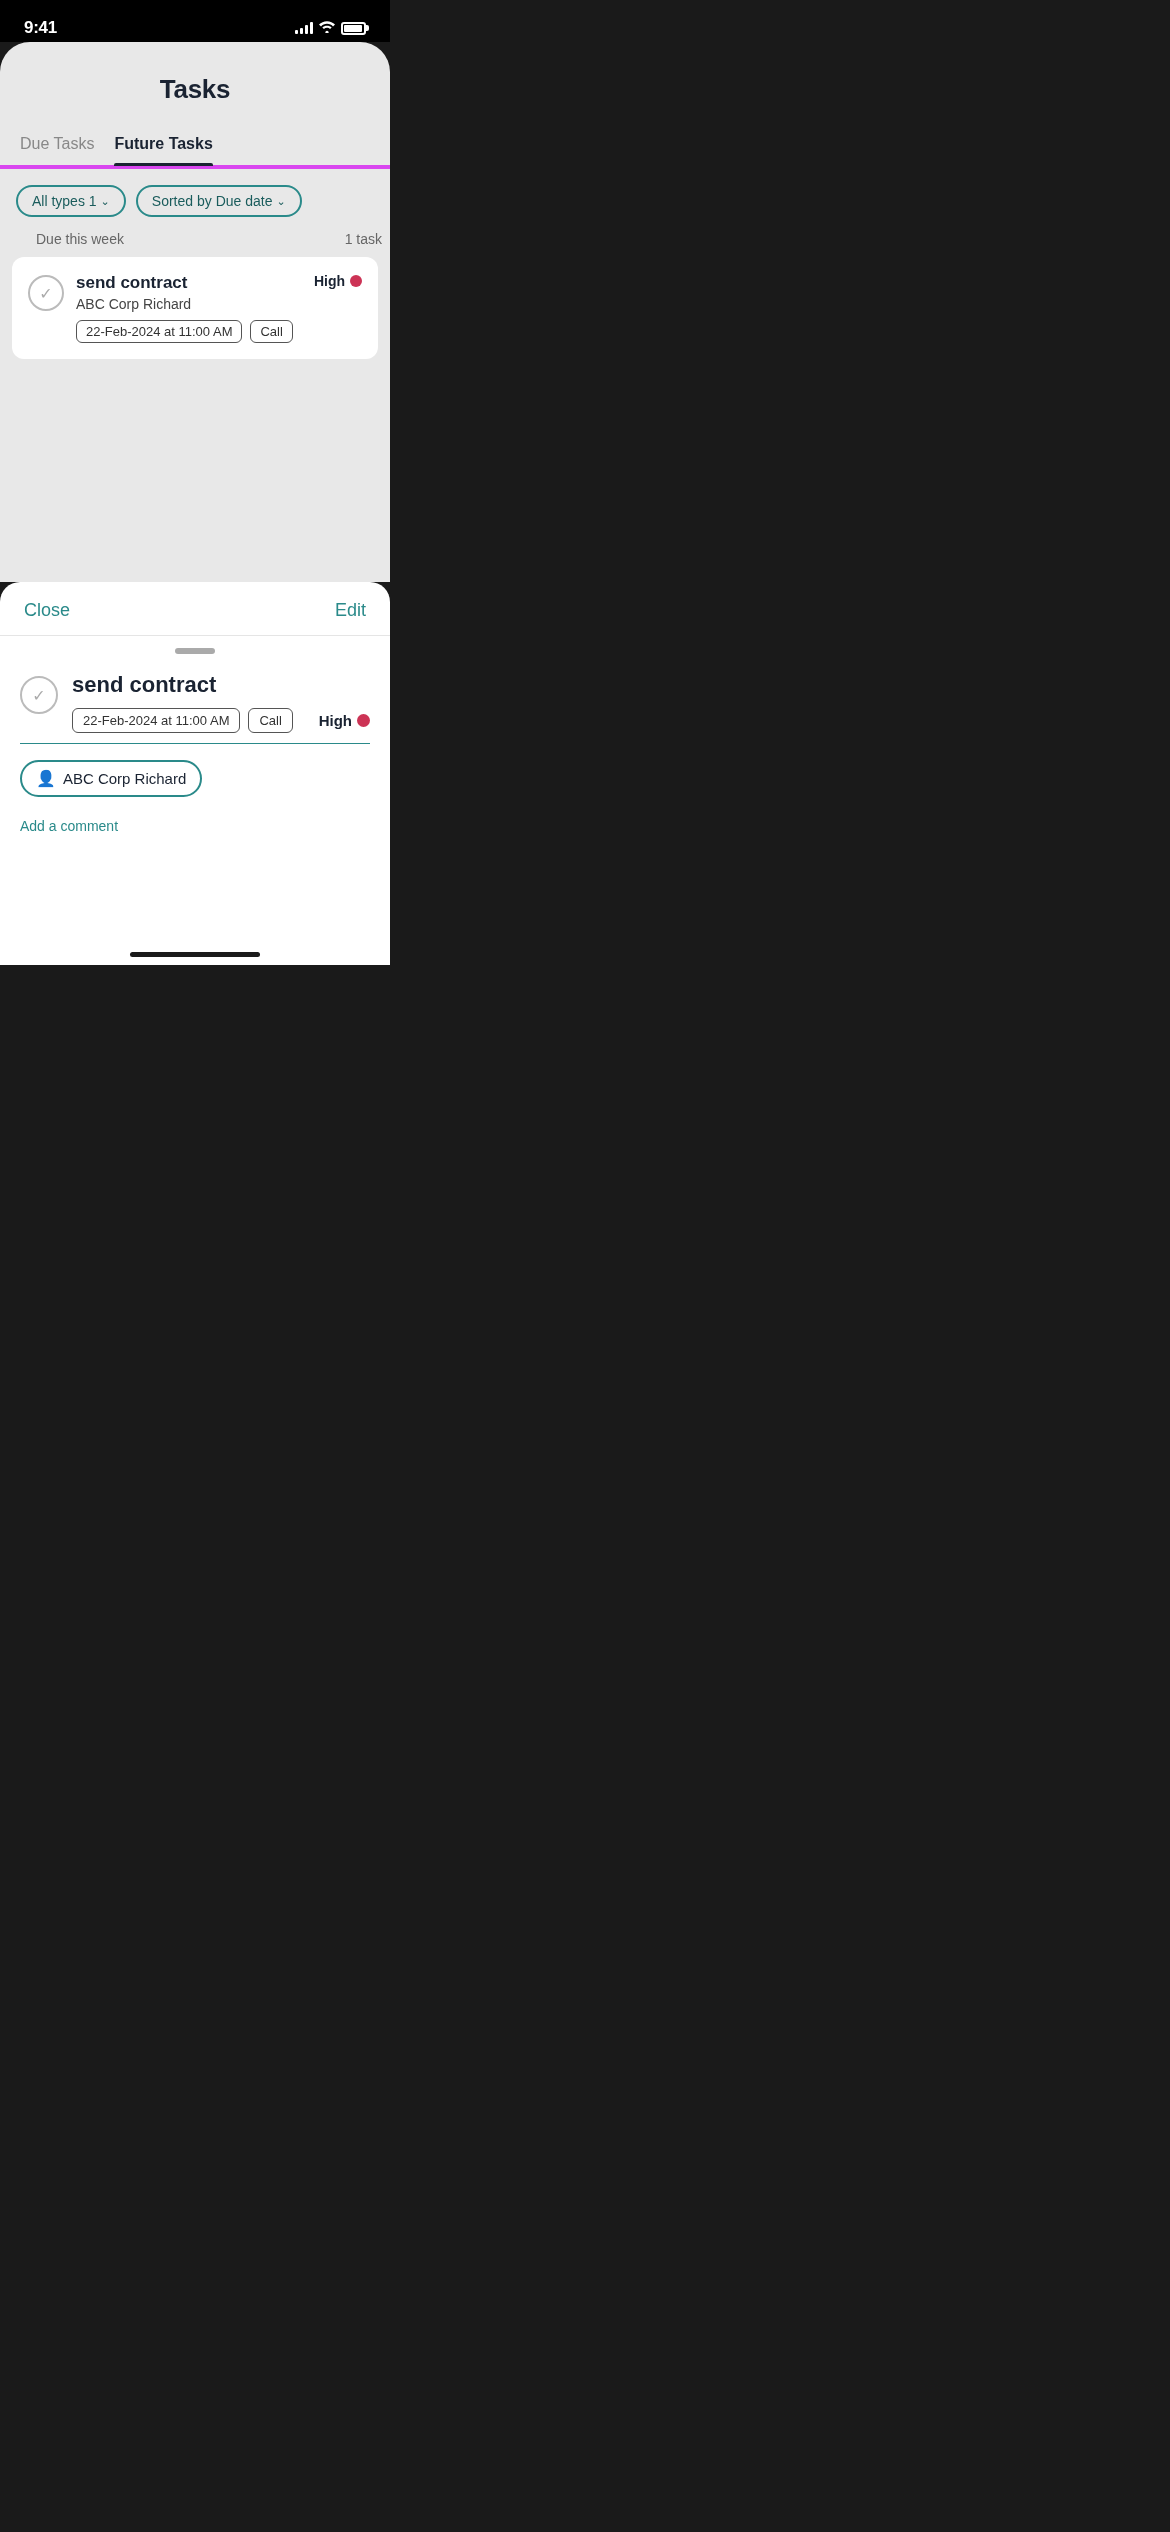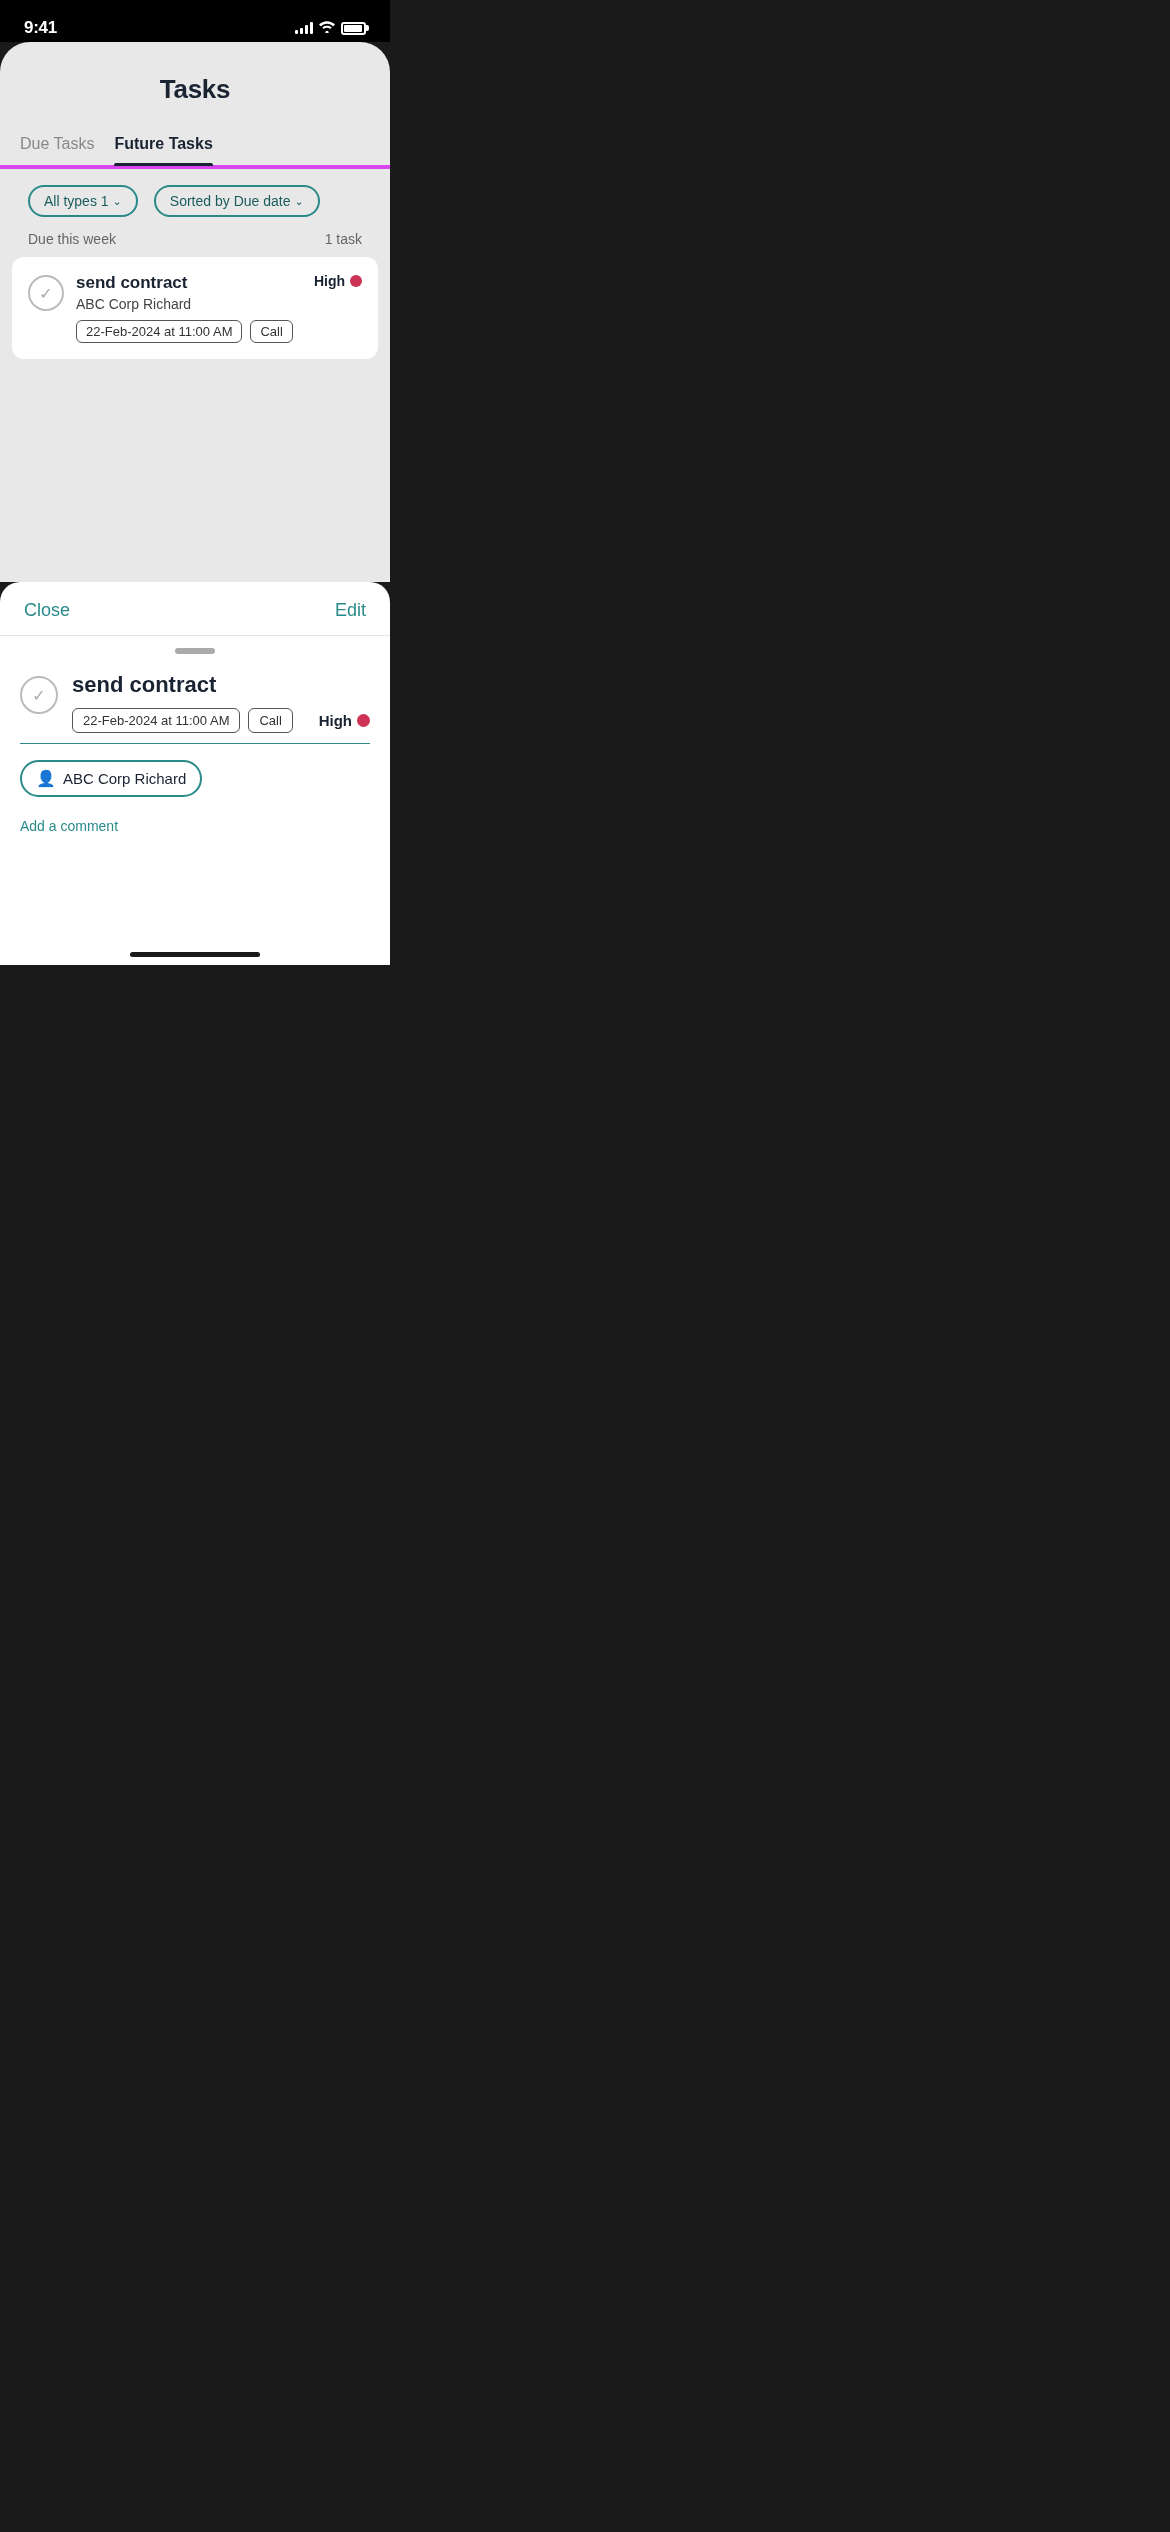--- a/index.html
+++ b/index.html
@@ -108,22 +108,22 @@
       left: 0;
       right: 0;
       height: 3px;
       background: #1a2332;
       border-radius: 2px 2px 0 0;
     }
 
     
     .filters-row {
       display: flex;
-      gap: 16px;
-      padding: 16px 28px 14px;
+      gap: 10px;
+      padding: 16px 16px 14px;
     }
     .filter-btn {
       border: 2px solid #2a8a8a;
       border-radius: 50px;
       padding: 6px 14px;
       font-size: 14px;
       color: #1a5c5c;
       background: transparent;
       display: flex;
       align-items: center;
@@ -131,21 +131,22 @@
       cursor: pointer;
       font-weight: 500;
     }
     .filter-chevron { font-size: 11px; }
 
     
     .section-header {
       display: flex;
       justify-content: space-between;
       align-items: center;
-      padding: 0 28px 10px;
+      padding: 0 8px 10px;
+      margin-left: 28px;
     }
     .section-label {
       font-size: 14px;
       color: #666;
     }
     .section-count {
       font-size: 14px;
       color: #666;
     }
 

